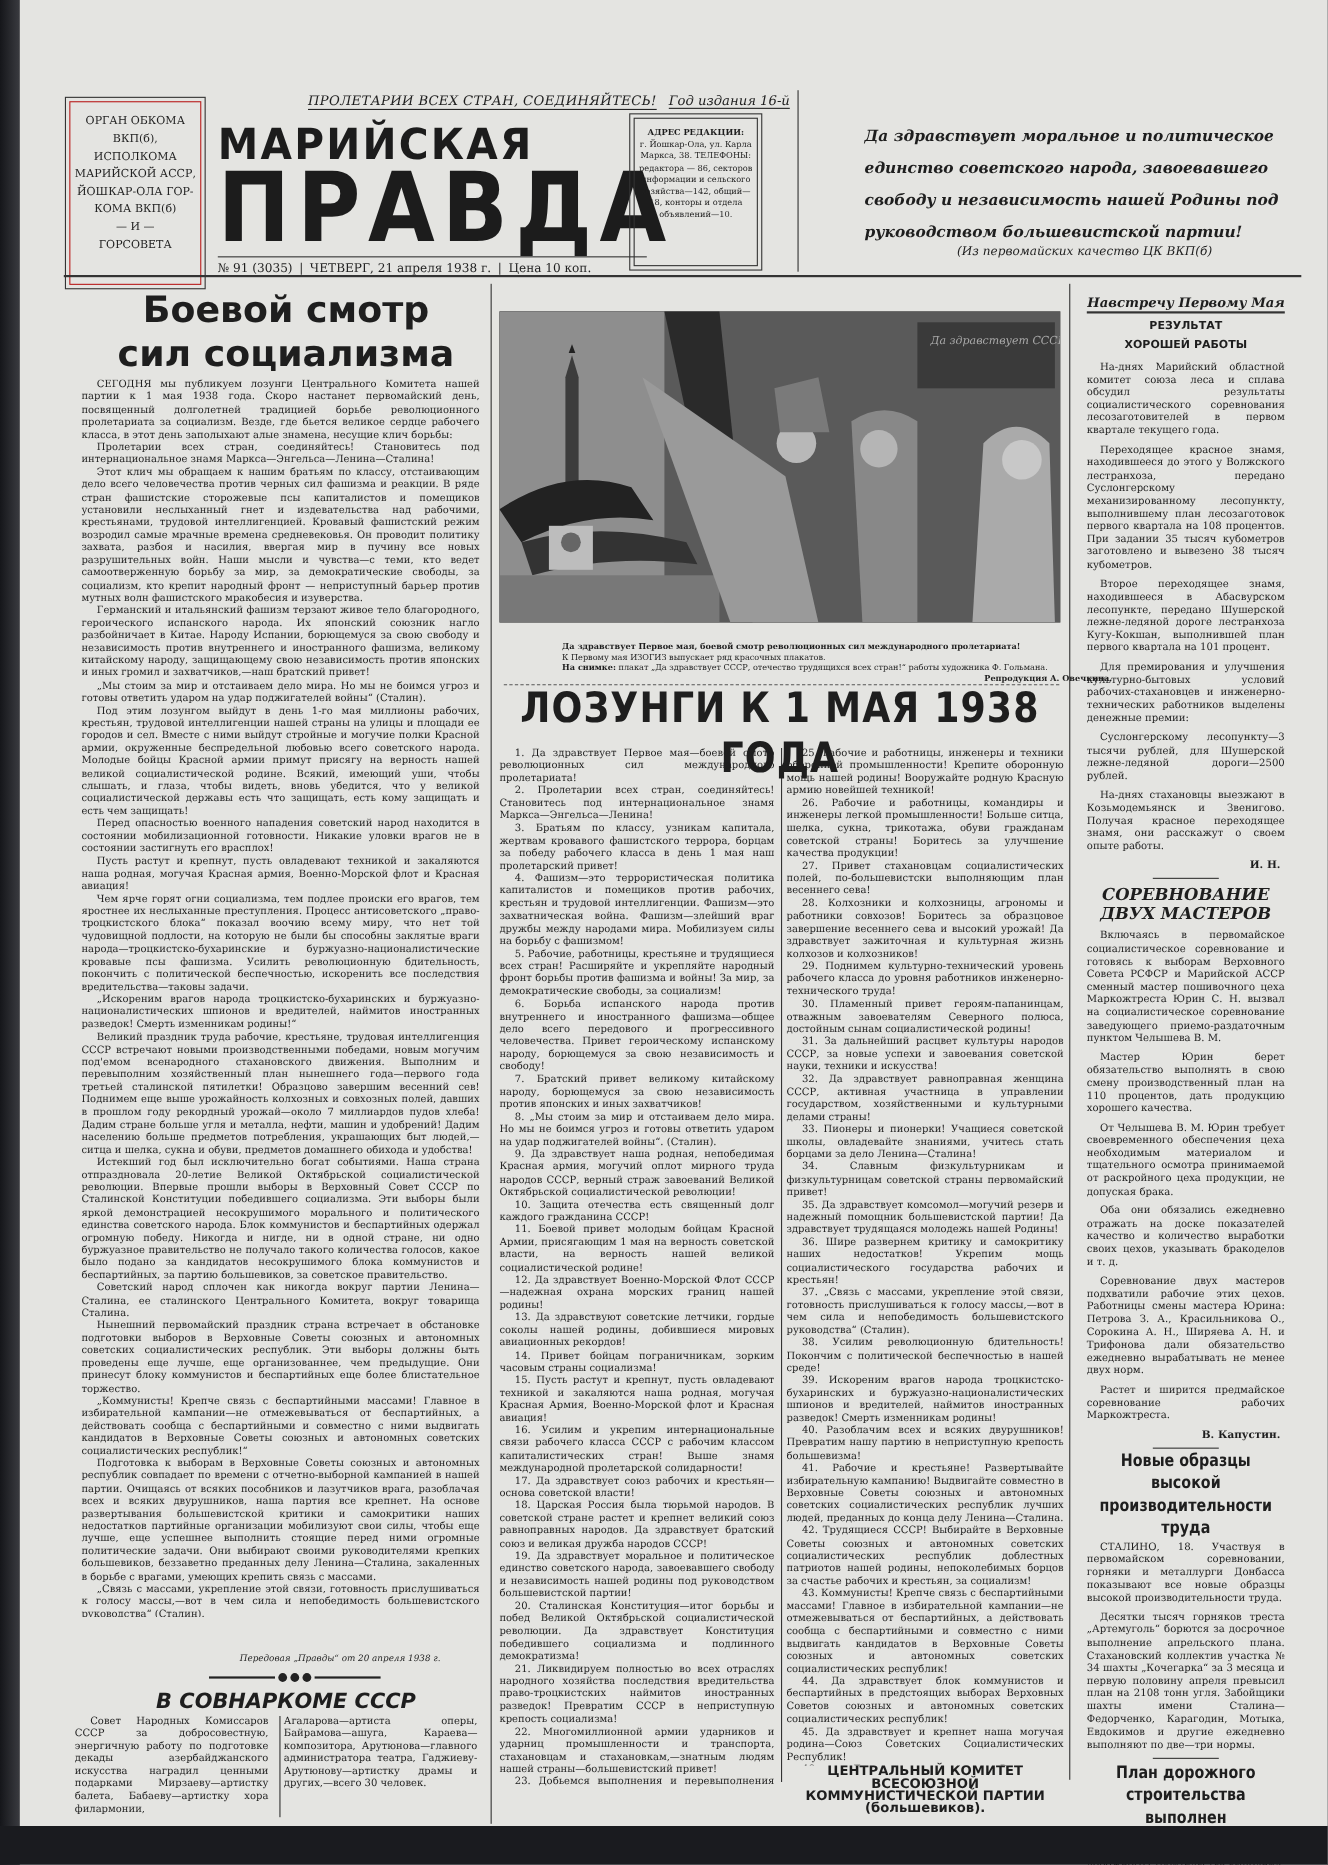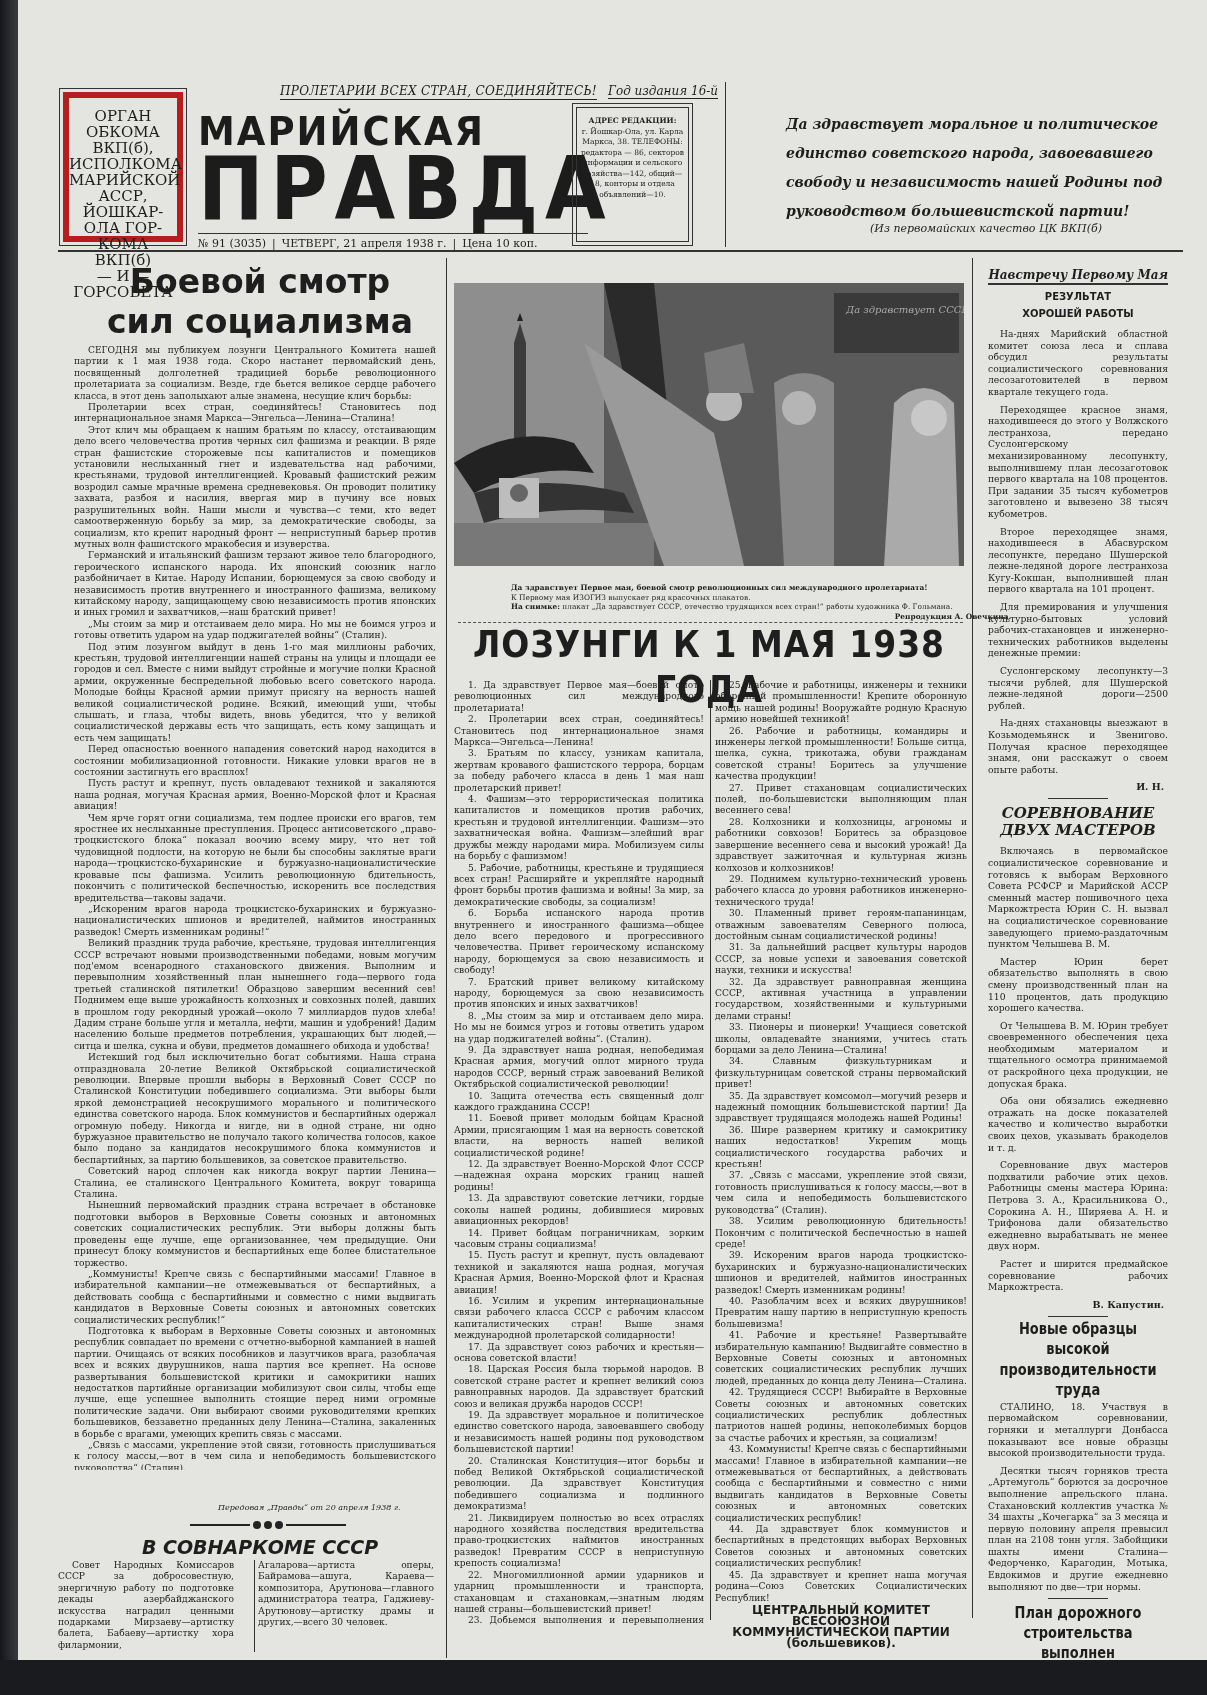--- a/index.html
+++ b/index.html
@@ -8,21 +8,21 @@
     position: absolute; left: 18px; top: 0; width: 1189px; height: 1695px;
     background: #e4e4e1;
     font-family: "DejaVu Serif", serif; color: #1e1e1e;
   }
   .spine { position: absolute; left: 0; top: 0; width: 18px; height: 1695px; background: linear-gradient(90deg,#15161a,#3a3b40); }
   .bottom-strip { position: absolute; left: 0; top: 1660px; width: 1207px; height: 35px; background: #1a1b1f; }
 
   
   .slogan-top { position: absolute; left: 262px; top: 84px; font-size: 12px; font-style: italic; letter-spacing: .3px; border-bottom: 1px solid #222; padding-bottom: 1px; }
   .year { position: absolute; left: 590px; top: 84px; font-size: 12px; font-style: italic; border-bottom: 1px solid #222; }
-  .organ-box { position: absolute; left: 45px; top: 92px; width: 120px; height: 150px; border: 6px solid #b91c1c; outline: 1px solid #333; outline-offset: 3px; text-align: center; font-size: 15px; line-height: 16px; padding-top: 10px; }
+  .organ-box { position: absolute; left: 45px; top: 92px; width: 120px; height: 167px; border: 1px solid #b91c1c; outline: 1px solid #333; outline-offset: 3px; text-align: center; font-size: 10px; line-height: 16px; padding-top: 10px; }
   .logo-top { position: absolute; left: 180px; top: 110px; font-family: "DejaVu Sans", sans-serif; font-weight: 900; font-size: 37px; letter-spacing: 2px; color: #1c1c1c; transform: scaleY(1.05); }
   .logo-main { position: absolute; left: 180px; top: 145px; font-family: "DejaVu Sans", sans-serif; font-weight: 900; font-size: 70px; letter-spacing: 6px; color: #1c1c1c; transform: scale(1.12,1.25); transform-origin: left top; line-height: 70px; }
   .issue-line { position: absolute; left: 180px; top: 233px; width: 390px; font-size: 11px; display: flex; gap: 6px; border-top: 1px solid #333; padding-top: 3px; }
   .issue-line span { white-space: nowrap; }
   .addr-box { position: absolute; left: 558px; top: 107px; width: 113px; height: 135px; border: 1px solid #333; outline: 1px solid #333; outline-offset: 3px; font-size: 7.5px; line-height: 10.5px; text-align: center; padding: 8px 3px; }
   .addr-box .t { font-weight: bold; }
   .head-rule-v { position: absolute; left: 707px; top: 82px; width: 1px; height: 165px; background: #333; }
   .quote-block { position: absolute; left: 768px; top: 78px; width: 432px; font-style: italic; font-weight: bold; font-size: 14px; line-height: 29px; font-family: "DejaVu Serif", serif; margin-top: 32px; }
   .quote-src { position: absolute; left: 852px; top: 222px; font-size: 11px; font-style: italic; }
   .mast-rule { position: absolute; left: 40px; top: 250px; width: 1125px; height: 2px; background: #333; }
@@ -32,21 +32,21 @@
   .txt { font-size: 9.1px; line-height: 11.4px; text-align: justify; }
   .txt p { text-indent: 14px; margin-bottom: 0; }
 
   .lead-title { position: absolute; left: 52px; top: 262px; width: 380px; text-align: center; font-family: "DejaVu Sans", sans-serif; font-weight: bold; font-size: 33px; line-height: 40px; }
   .lead-body { position: absolute; left: 56px; top: 345px; width: 362px; height: 1125px; overflow: hidden; }
   .lead-sig { position: absolute; left: 190px; top: 1514px; font-size: 8px; font-style: italic; }
   .ornament { position: absolute; left: 150px; top: 1520px; width: 200px; height: 14px; display: flex; align-items: center; justify-content: center; gap: 3px; }
   .ornament .ln { width: 60px; height: 2px; background: #222; }
   .ornament .dot { width: 8px; height: 8px; border-radius: 50%; background: #222; }
   .sovnarkom-title { position: absolute; left: 52px; top: 1536px; width: 380px; text-align: center; font-family: "DejaVu Sans", sans-serif; font-weight: bold; font-style: italic; font-size: 19px; }
-  .sov-col1 { position: absolute; left: 40px; top: 1560px; width: 176px; }
+  .sov-col1 { position: absolute; left: 50px; top: 1560px; width: 176px; }
   .sov-col2 { position: absolute; left: 240px; top: 1560px; width: 176px; }
 
   .photo { position: absolute; left: 436px; top: 283px; width: 510px; height: 283px; background: #4a4a4a; overflow: hidden; }
   .photo-caption { position: absolute; left: 445px; top: 583px; width: 500px; font-size: 7.4px; line-height: 9.5px; margin-left: 48px; }
   .photo-caption .credit { text-align: right; font-weight: bold; }
   .dash-rule { position: absolute; left: 440px; top: 622px; width: 505px; border-top: 1px dashed #555; }
   .slogans-title { position: absolute; left: 436px; top: 627px; width: 510px; text-align: center; font-family: "DejaVu Sans", sans-serif; font-weight: bold; font-size: 33px; letter-spacing: 1px; transform: scaleY(1.15); }
   .slogans-col1 { position: absolute; left: 436px; top: 680px; width: 250px; height: 945px; overflow: hidden; }
   .slogans-col2 { position: absolute; left: 697px; top: 680px; width: 252px; height: 925px; overflow: hidden; }
   .slogans-sig { position: absolute; left: 697px; top: 1605px; width: 252px; text-align: center; font-family: "DejaVu Sans", sans-serif; font-weight: bold; font-size: 12px; line-height: 11px; }

